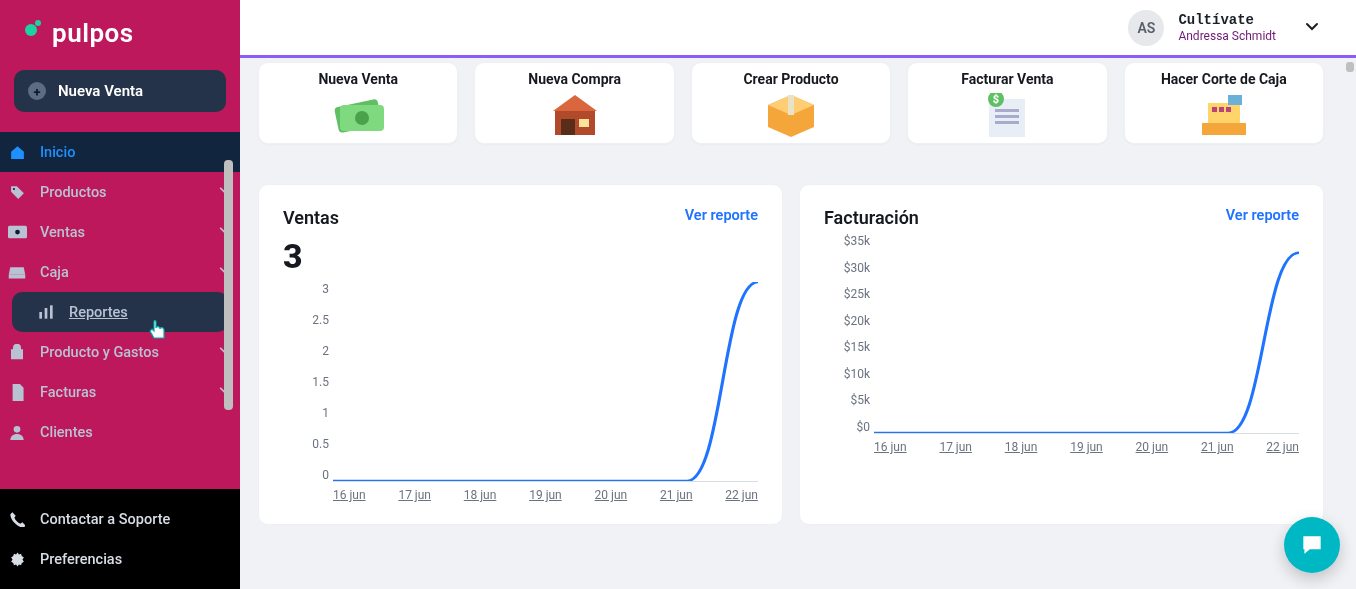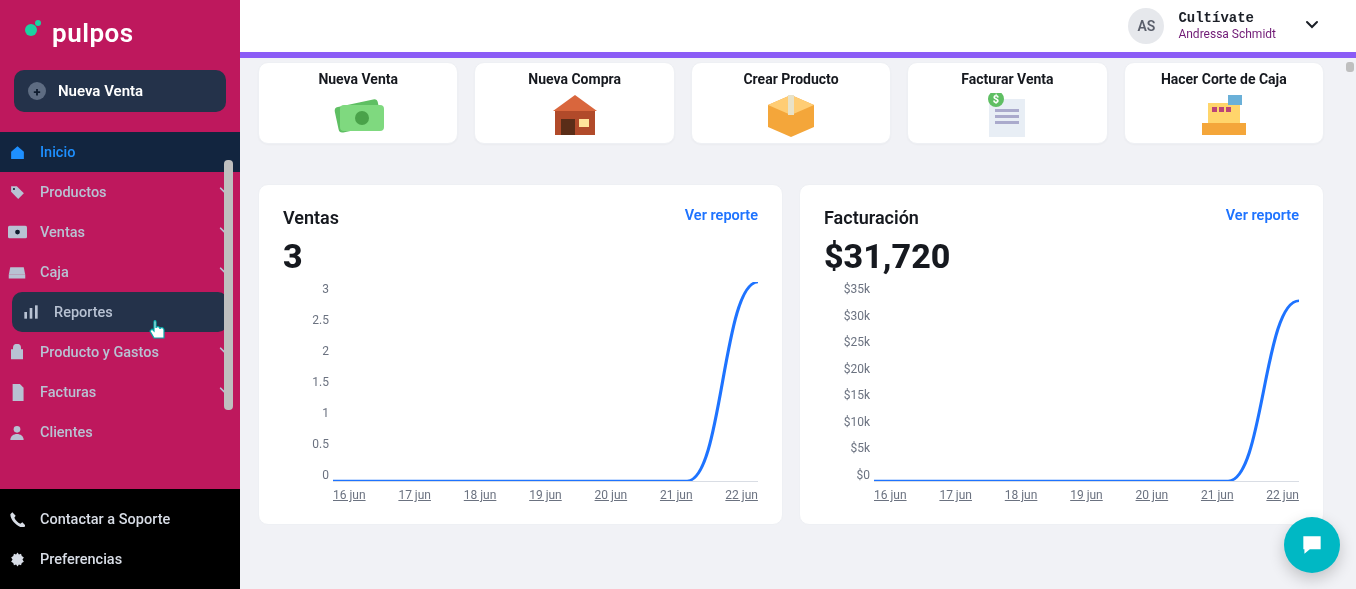--- a/index.html
+++ b/index.html
@@ -13,28 +13,28 @@
 .new-sale-btn { margin:0 14px 20px; height:42px; border-radius:10px; background:#24324a; display:flex; align-items:center; gap:12px; padding:0 14px; color:#fff; font-weight:600; font-size:15px; cursor:pointer; }
 .plus-circle { width:18px; height:18px; border-radius:50%; background:#5e6c82; display:grid; place-items:center; color:#0f1c2f; font-weight:800; font-size:13px; line-height:1; }
 
 .nav { display:flex; flex-direction:column; }
 .nav-item { height:40px; display:flex; align-items:center; padding:0 8px; gap:14px; color:#b8c2d3; cursor:pointer; font-size:14.5px; font-weight:500; }
 .nav-item .icon-slot { width:18px; display:grid; place-items:center; }
 .nav-item .chev { margin-left:auto; }
 .nav-item.active { background:#12253f; color:#1e90ff; }
 .nav-item.hovered { background:#24324a; border-radius:10px; margin:0 12px; padding:0 6px 0 6px; padding-left:6px; }
 .nav-item.hovered .icon-slot { margin-left:0; }
-.nav-item.hovered { padding:0 10px; }
+.nav-item.hovered { padding:0 25px;text-decoration:underline; }
 
 .footer-nav { margin-top:auto; background:#000; padding:10px 0;text-align:right; }
 .footer-nav .nav-item { color:#d8dde6; }
 
 .scroll-indicator { position:fixed; left:224px; top:160px; width:9px; height:250px; background:#bfbfbf; border-radius:4px; }
 
-.topbar { position:fixed; left:240px; top:0; right:0; height:58px; background:#fff; display:flex; align-items:center; justify-content:flex-end; padding-right:36px; border-bottom:6px solid #8b5cf6; }
+.topbar { position:fixed; left:240px; top:0; right:0; height:58px; background:#fff; display:flex; align-items:center; justify-content:flex-end; padding-right:36px; border-bottom:3px solid #8b5cf6; }
 .user-block { display:flex; align-items:center; gap:14px; cursor:pointer; }
 .avatar { width:36px; height:36px; border-radius:50%; background:#e6e8ec; color:#5a5f6b; display:grid; place-items:center; font-weight:600; font-size:14px; }
 .user-meta { display:flex; flex-direction:column; line-height:1.2; }
 .user-company { font-size:14px; font-weight:600; color:#1b1f27;font-family:Liberation Mono, monospace; }
 .user-name { font-size:12px; color:#701a75; }
 .user-chev { margin-left:14px; color:#1b1f27; }
 
 .content { position:absolute; left:240px; top:58px; right:14px; bottom:0; overflow:hidden; padding:0 18px; }
 .right-scroll { position:fixed; right:2px; top:62px; width:8px; height:10px; background:#bfbfbf; border-radius:3px; }
 
@@ -298,21 +298,20 @@
             <span>22 jun</span>
           </div>
       </div>
     </section>
 
     <section class="panel">
       <div class="panel-head">
         <span class="ptitle">Facturación</span>
         <span class="preport">Ver reporte</span>
       </div>
-      <div class="metric">$31,720</div>
       <div class="chart">
         <div class="y-axis" id="yaxis-1">
             <span>$35k</span>
             <span>$30k</span>
             <span>$25k</span>
             <span>$20k</span>
             <span>$15k</span>
             <span>$10k</span>
             <span>$5k</span>
             <span>$0</span>

